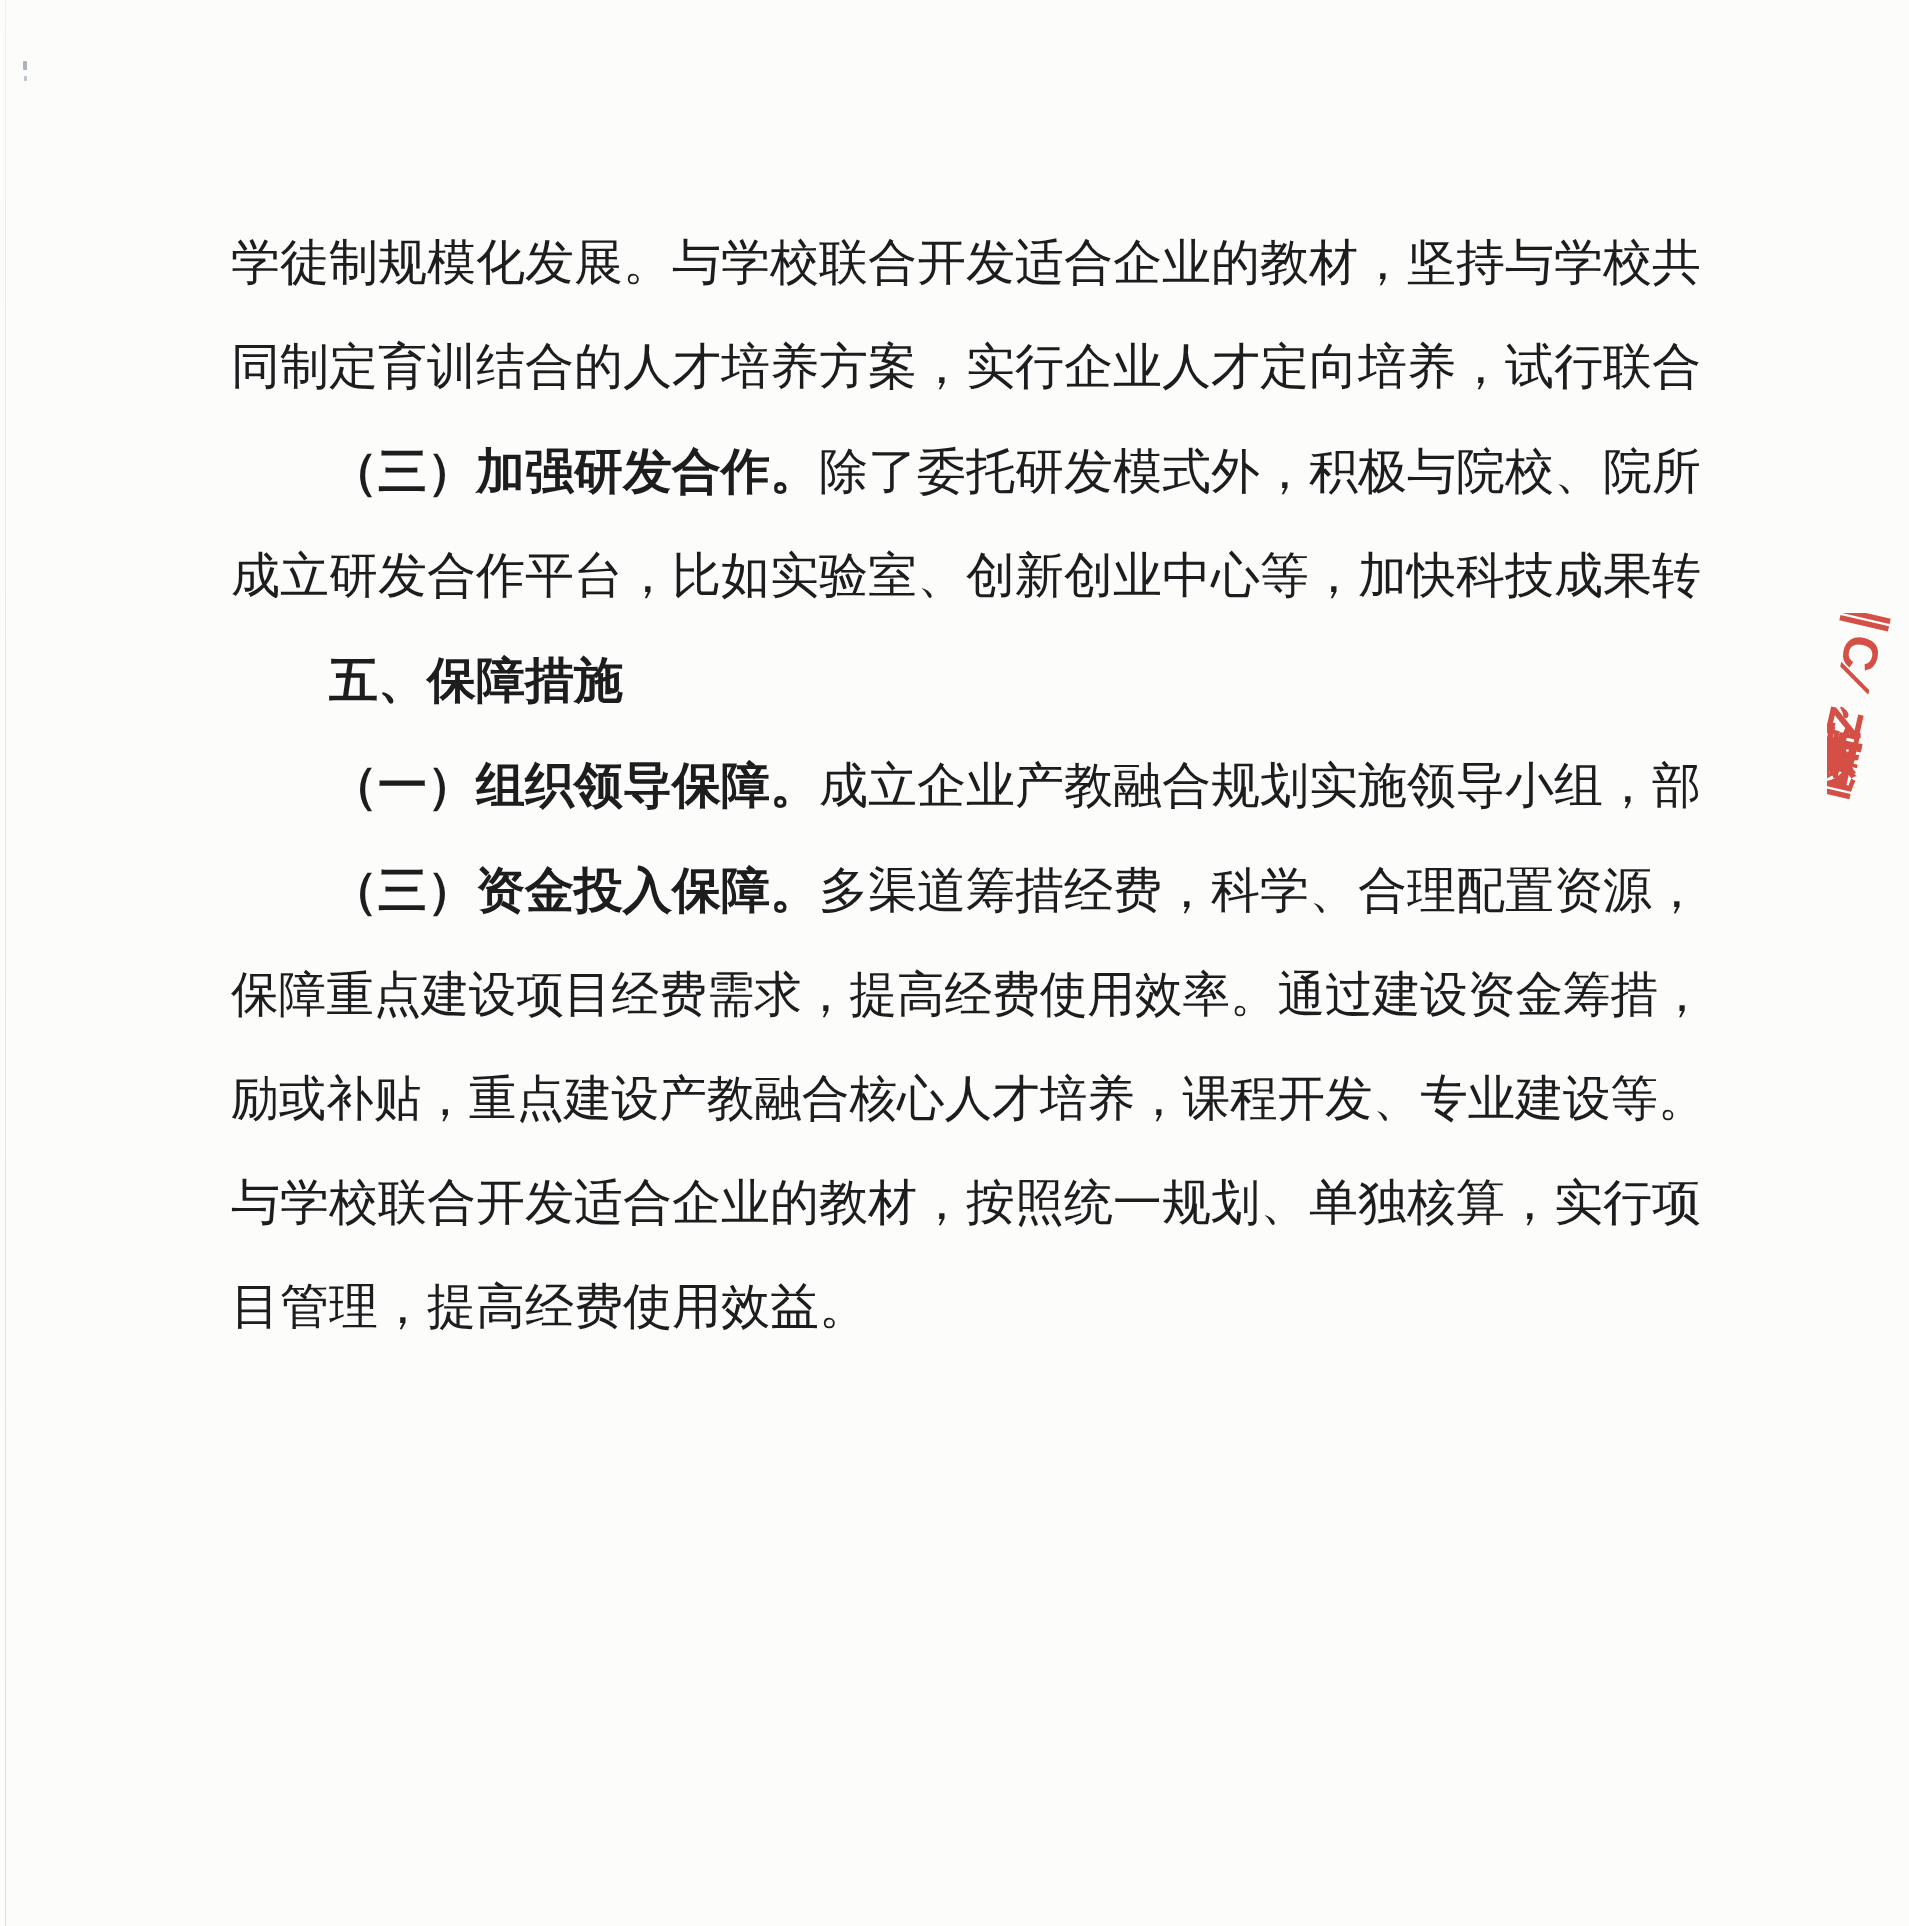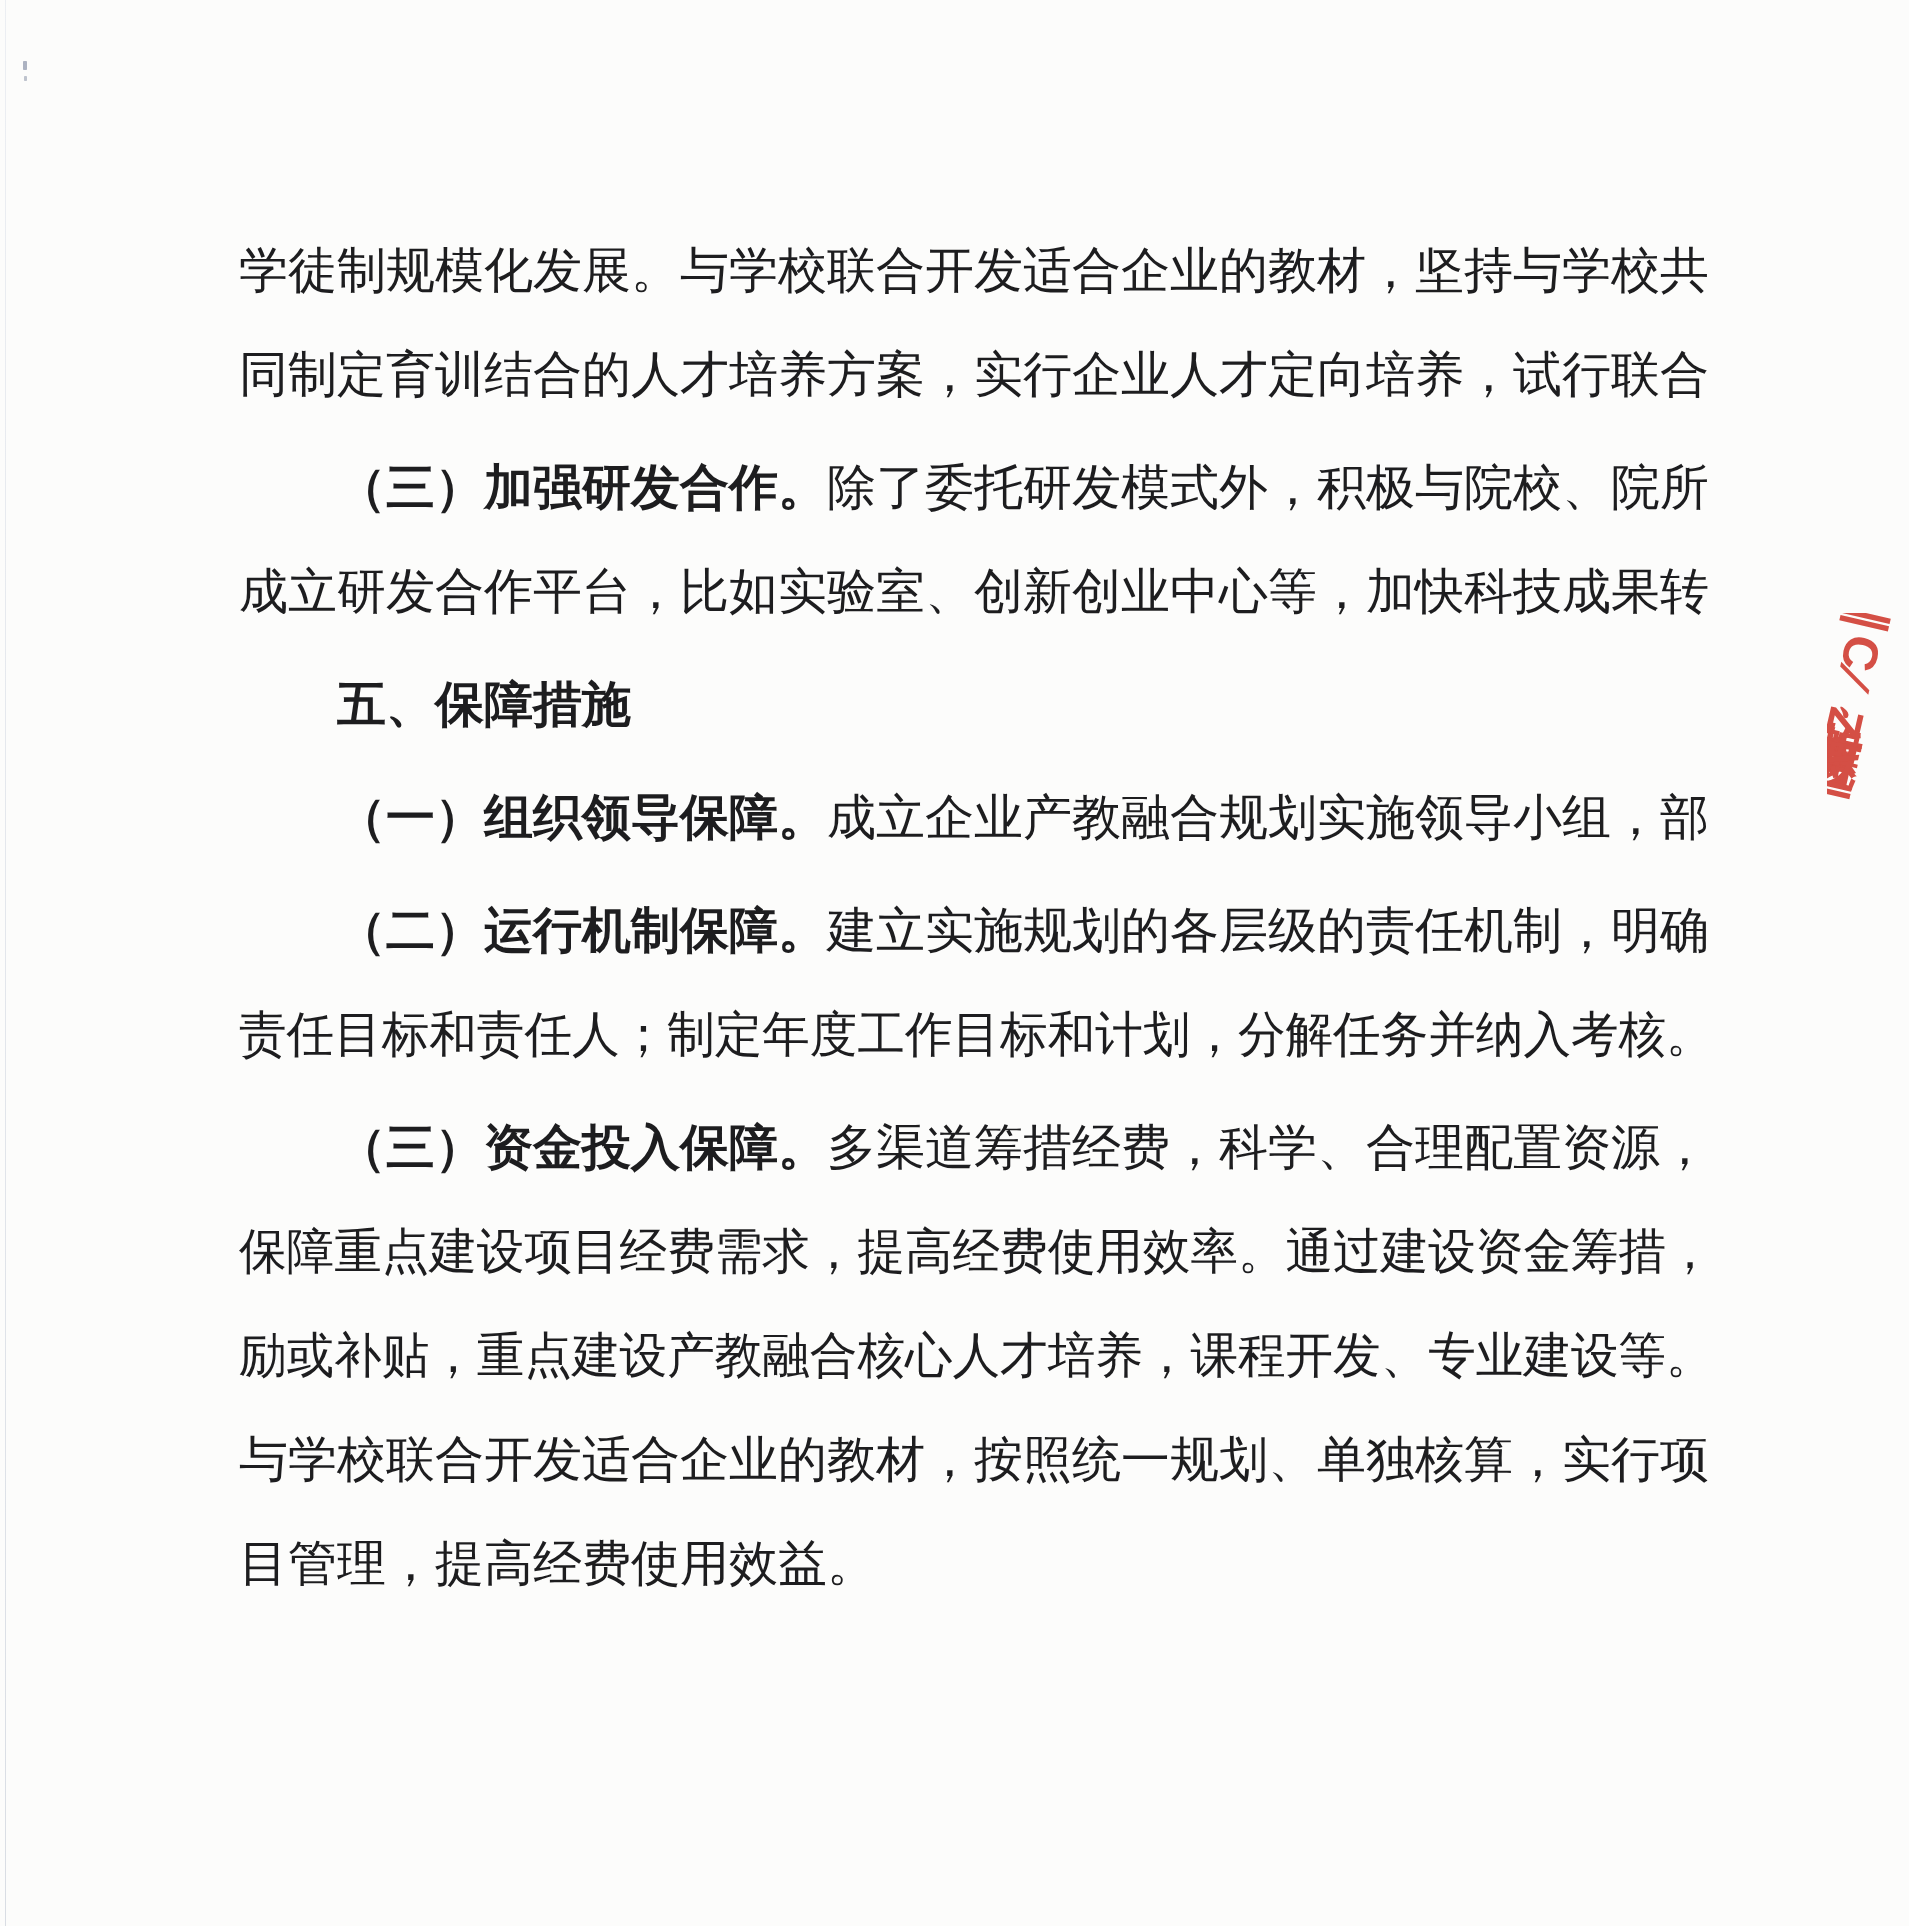--- a/index.html
+++ b/index.html
@@ -33,21 +33,21 @@
   
   .content {
     position: absolute;
     left: 231px; top: 211px;
     width: 1461px;
     font-size: 49px;
     line-height: 104px;
     color: #1d1d1f;
     text-align: left;
   }
-  .para { margin: 8px; }
+  .para { margin: 0; }
   .line {
     white-space: pre;
     width: 1461px;
     overflow: visible;
   }
   .lead {
     font-family: "Liberation Sans", sans-serif;
     font-weight: 700;
   }
 
@@ -90,24 +90,20 @@
           <div class="line">　　<b class="lead">（三）加强研发合作。</b>除了委托研发模式外，积极与院校、院所</div>
           <div class="line">成立研发合作平台，比如实验室、创新创业中心等，加快科技成果转</div>
         </div>
         <div class="para">
           <div class="line">　　<b class="lead">五、保障措施</b></div>
         </div>
         <div class="para">
           <div class="line">　　<b class="lead">（一）组织领导保障。</b>成立企业产教融合规划实施领导小组，部</div>
         </div>
         <div class="para">
-          <div class="line">　　<b class="lead">（二）运行机制保障。</b>建立实施规划的各层级的责任机制，明确</div>
-          <div class="line" style="transform-origin: left center; transform: scaleX(0.970814);">责任目标和责任人；制定年度工作目标和计划，分解任务并纳入考核。</div>
-        </div>
-        <div class="para">
           <div class="line">　　<b class="lead">（三）资金投入保障。</b>多渠道筹措经费，科学、合理配置资源，</div>
           <div class="line" style="transform-origin: left center; transform: scaleX(0.970814);">保障重点建设项目经费需求，提高经费使用效率。通过建设资金筹措，</div>
           <div class="line" style="transform-origin: left center; transform: scaleX(0.970814);">励或补贴，重点建设产教融合核心人才培养，课程开发、专业建设等。</div>
           <div class="line">与学校联合开发适合企业的教材，按照统一规划、单独核算，实行项</div>
           <div class="line">目管理，提高经费使用效益。</div>
         </div>
       </div>
 
   </div>
 

